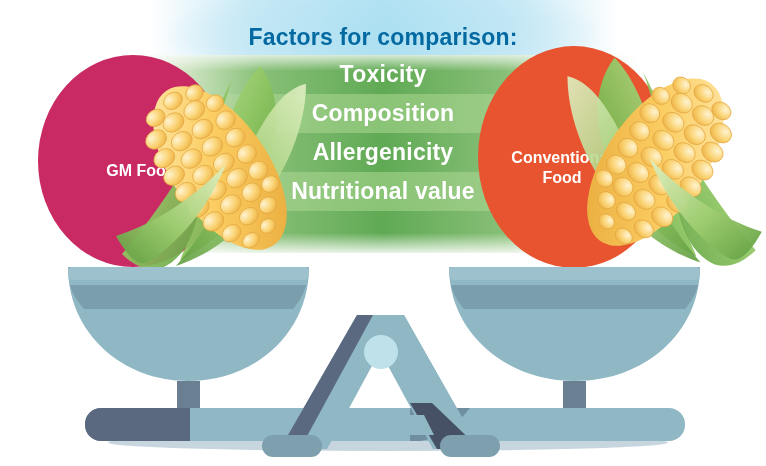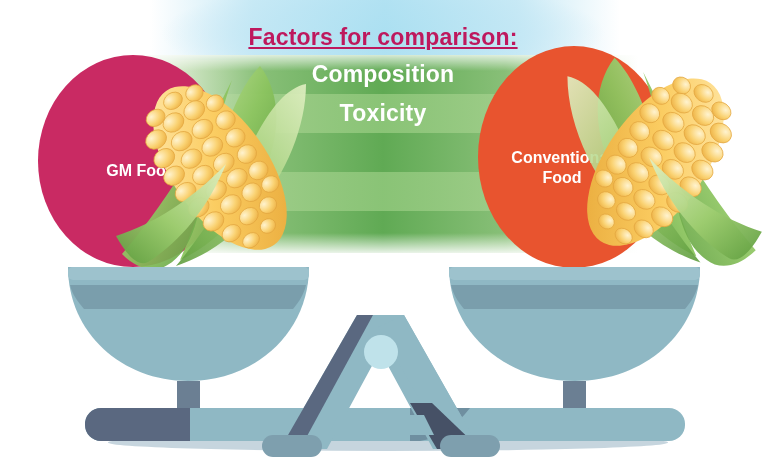--- a/index.html
+++ b/index.html
@@ -49,23 +49,22 @@
     background:linear-gradient(180deg, rgba(255,255,255,.75), rgba(255,255,255,0));
   }
   .panel-fade-bot{
     position:absolute;left:128px;top:233px;width:510px;height:22px;
     background:linear-gradient(0deg, rgba(255,255,255,.95), rgba(255,255,255,0));
   }
 
   
   .header{
     position:absolute;left:0;top:24px;width:766px;text-align:center;
-    font-size:23px;font-weight:bold;color:#be185d;letter-spacing:.2px;
+    font-size:23px;font-weight:bold;color:#0369a1;letter-spacing:.2px;
     z-index:30;
-    text-decoration:underline;
   }
 
   
   .factors{position:absolute;left:0;top:55px;width:766px;z-index:26;}
   .factor{
     height:39px;line-height:39px;text-align:center;
     font-size:23px;font-weight:bold;color:#ffffff;
     letter-spacing:.2px;
   }
 
@@ -229,22 +228,24 @@
             <ellipse cx="116" cy="195" rx="8" ry="7"></ellipse>
         </g>
       </g>
       <path d="M6 188 C44 176 84 150 116 116 C98 160 70 194 38 214 C26 220 14 202 6 188 Z" fill="url(#leafB)" opacity="0.95"></path>
     </g>
   </svg>
 
   <div class="header">Factors for comparison:</div>
 
   <div class="factors">
+    <div class="factor">Toxicity</div>
     <div class="factor">Composition</div>
-    <div class="factor">Toxicity</div>
+    <div class="factor">Allergenicity</div>
+    <div class="factor">Nutritional value</div>
   </div>
 
   <div class="ground-shadow"></div>
 
   <svg class="scale" viewBox="0 0 766 211">
 
     <g>
       <path d="M68 12 H309 C309 78 255 126 188 126 C122 126 68 78 68 12 Z" fill="#8fb8c4"></path>
       <rect x="68" y="12" width="241" height="13" rx="5" fill="#9dc2cd"></rect>
       <path d="M74 28 H304 C301 40 294 50 286 58 H92 C84 50 77 40 74 28 Z" fill="#7b a2b0" opacity="0"></path>

